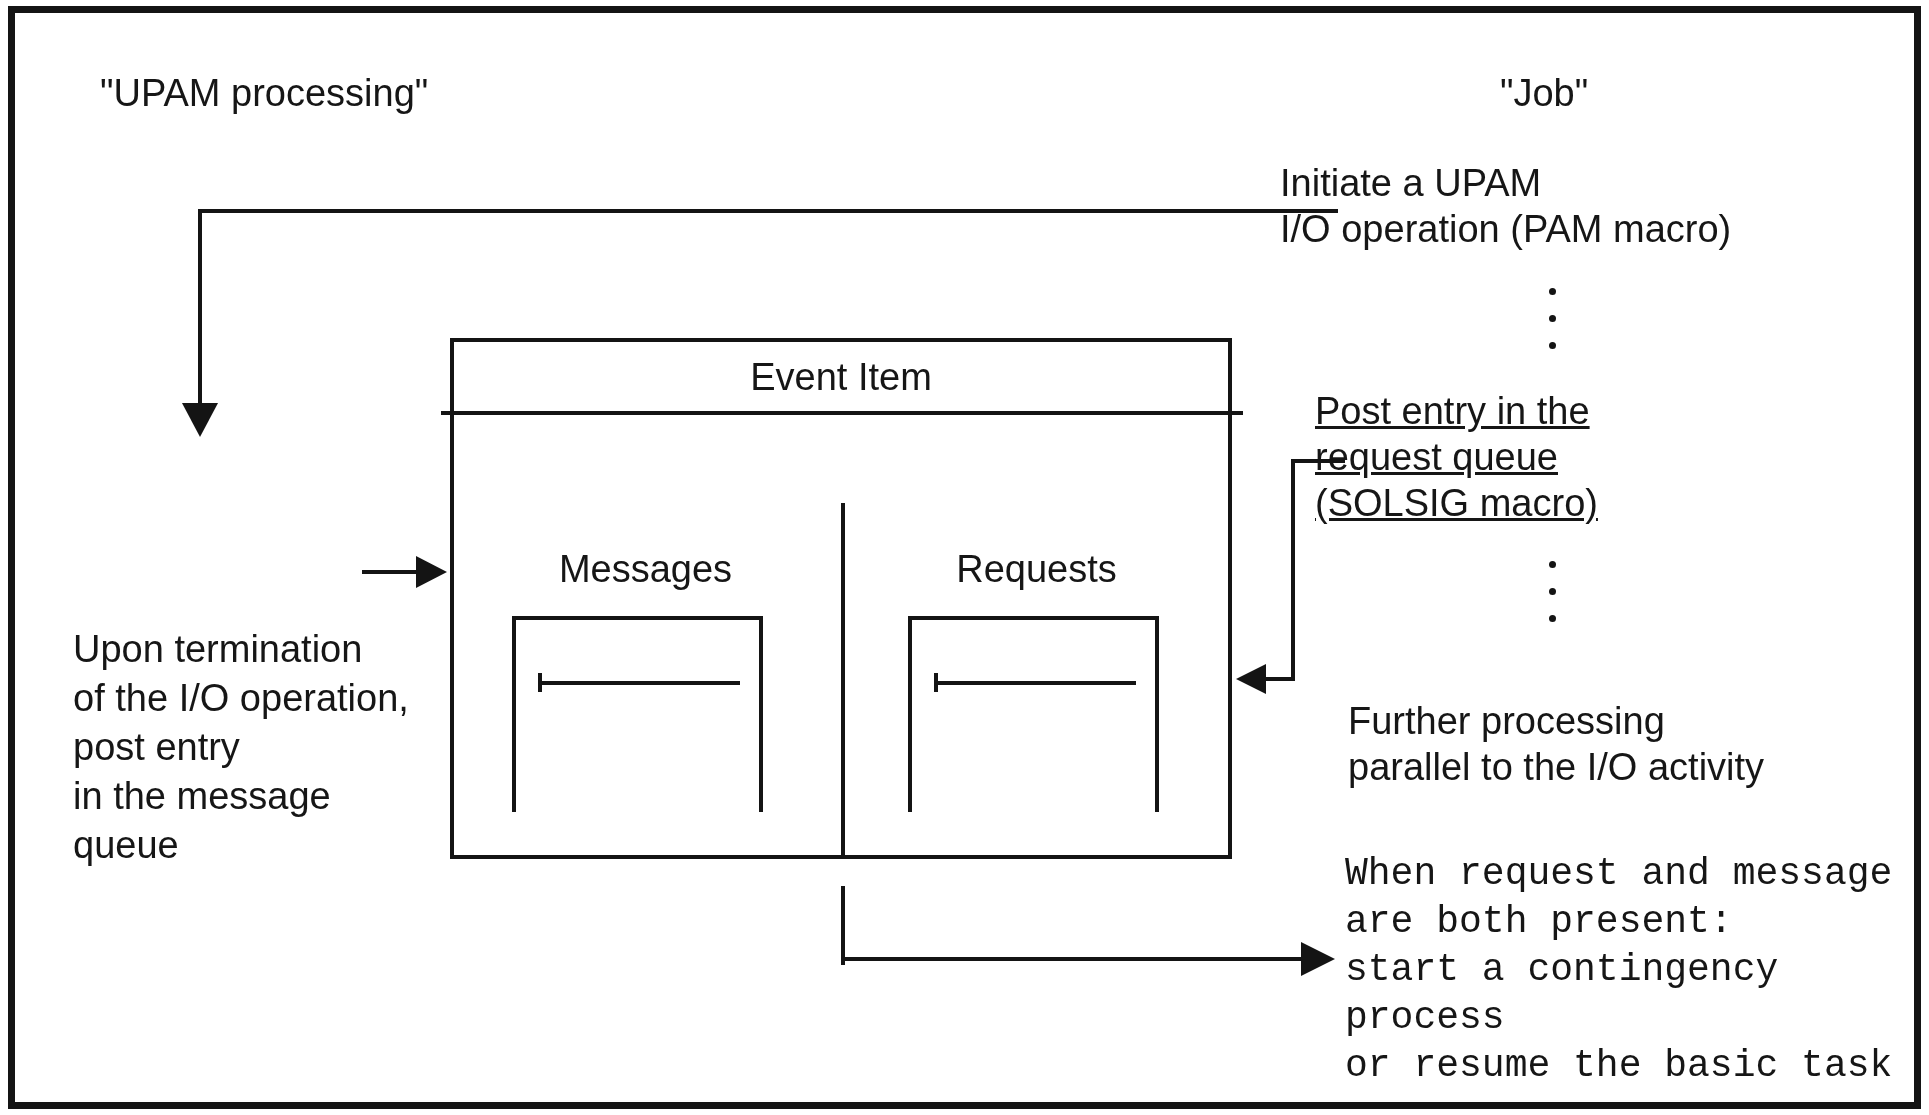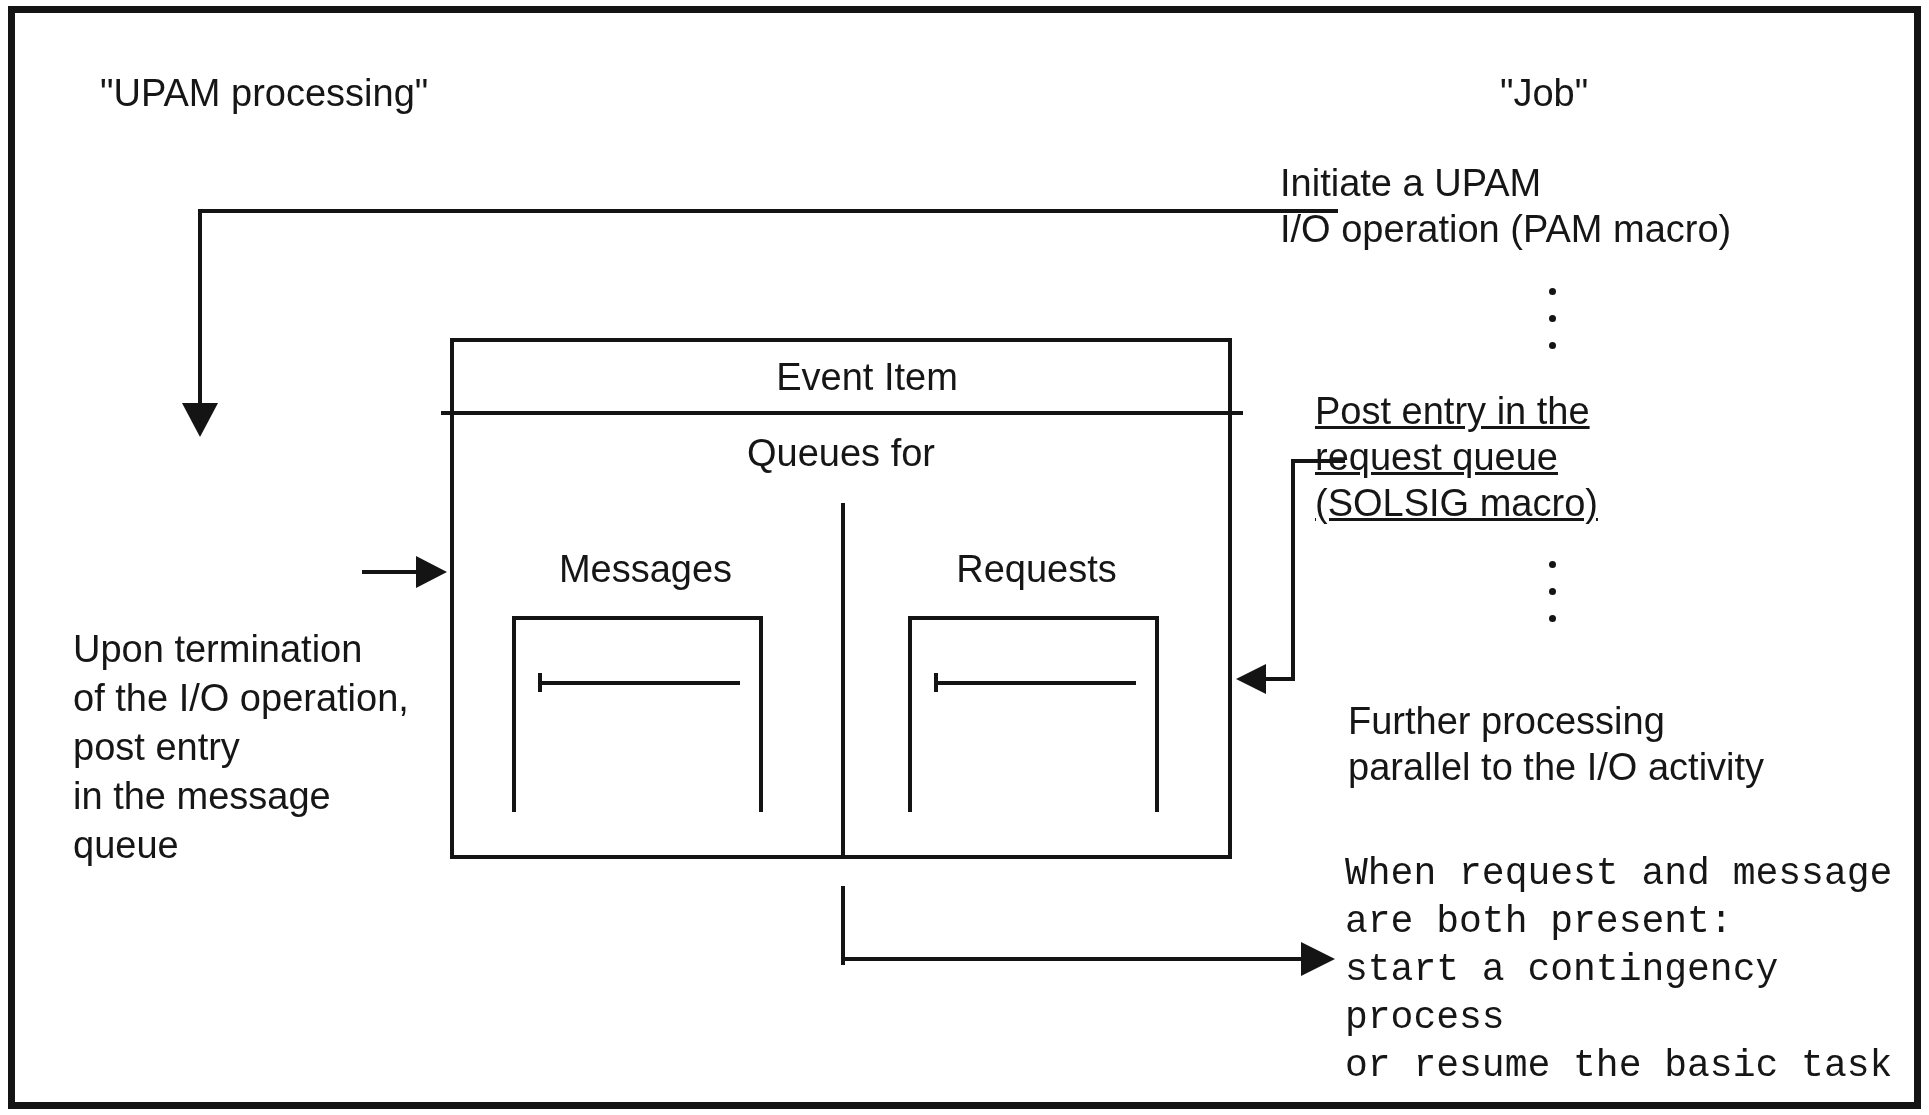--- a/index.html
+++ b/index.html
@@ -115,23 +115,22 @@
 queue</div>
 
   <div class="hline" style="left:198px; top:209px; width:1140px;"></div>
   <div class="vline" style="left:198px; top:209px; height:196px;"></div>
   <div class="arr down" style="left:182px; top:403px;"></div>
 
   <div class="hline" style="left:362px; top:570px; width:56px;"></div>
   <div class="arr right" style="left:416px; top:556px;"></div>
 
   <div class="event-box"></div>
-  <div class="txt center" style="left:450px; top:354px; width:782px;padding-left:26px;">Event Item</div>
+  <div class="txt center" style="left:450px; top:354px; width:782px;">Event Item</div>
   <div class="hline" style="left:441px; top:411px; width:802px;"></div>
-  <div class="txt center" style="left:450px; top:430px; width:782px;">Queues for</div>
   <div class="vline" style="left:841px; top:503px; height:354px;"></div>
   <div class="txt center" style="left:452px; top:546px; width:387px;">Messages</div>
   <div class="txt center" style="left:843px; top:546px; width:387px;">Requests</div>
 
   <div class="queue-glyph" style="left:512px; top:616px;"></div>
   <div class="hline" style="left:540px; top:681px; width:200px;"></div>
   <div class="vline" style="left:538px; top:673px; height:19px;"></div>
 
   <div class="queue-glyph" style="left:908px; top:616px;"></div>
   <div class="hline" style="left:936px; top:681px; width:200px;"></div>

